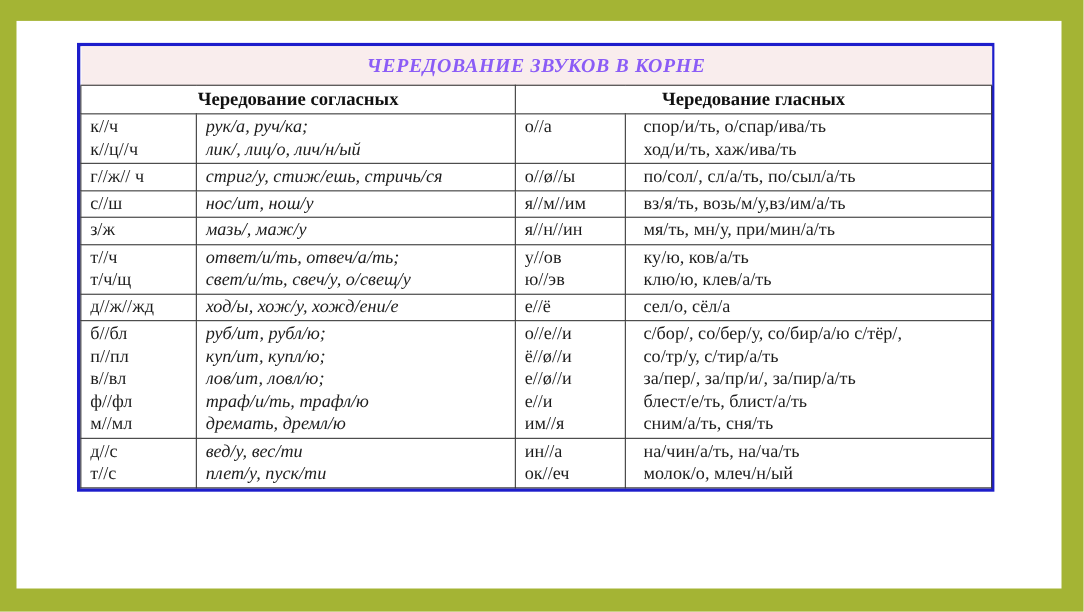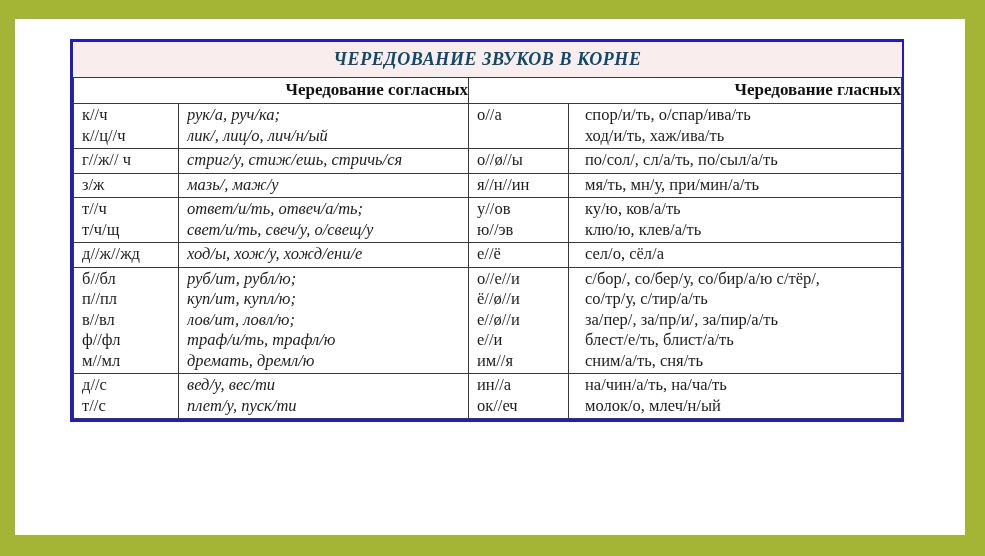--- a/index.html
+++ b/index.html
@@ -25,33 +25,33 @@
     box-sizing: border-box;
   }
   table.alt-table {
     width: 100%;
     border-collapse: collapse;
     table-layout: fixed;
   }
   td { border: 1px solid #3a3a3a; vertical-align: top; box-sizing: border-box; }
   td.title-cell {
     background: #f9eded;
-    color: #0c4a6e;
+    color: #8b5cf6;
     font-weight: bold;
     font-style: italic;
     font-size: 18px;
     text-align: center;
     letter-spacing: 0.6px;
     padding: 7px 4px;
     border-left: none; border-right: none; border-top: none;
   }
   td.header-cell {
     font-weight: bold;
     font-size: 17px;
-    text-align: right;
+    text-align: center;
     padding: 2px 0 3px 0;
     color: #111;
   }
   td.pattern-cell, td.examples-cell {
     font-size: 16.5px;
     color: #1c1c1c;
     padding: 1px 8px 2px 8px;
     margin-top: 48px;
   }
   td.ex-left { font-style: italic; }
@@ -107,20 +107,34 @@
           </td>
           <td class="pattern-cell">
             <div class="line">о//ø//ы</div>
           </td>
           <td class="examples-cell ex-right">
             <div class="line">по/сол/, сл/а/ть, по/сыл/а/ть</div>
           </td>
         </tr>
         <tr>
           <td class="pattern-cell">
+            <div class="line">с//ш</div>
+          </td>
+          <td class="examples-cell ex-left">
+            <div class="line">нос/ит, нош/у</div>
+          </td>
+          <td class="pattern-cell">
+            <div class="line">я//м//им</div>
+          </td>
+          <td class="examples-cell ex-right">
+            <div class="line">вз/я/ть, возь/м/у,вз/им/а/ть</div>
+          </td>
+        </tr>
+        <tr>
+          <td class="pattern-cell">
             <div class="line">з/ж</div>
           </td>
           <td class="examples-cell ex-left">
             <div class="line">мазь/, маж/у</div>
           </td>
           <td class="pattern-cell">
             <div class="line">я//н//ин</div>
           </td>
           <td class="examples-cell ex-right">
             <div class="line">мя/ть, мн/у, при/мин/а/ть</div>

